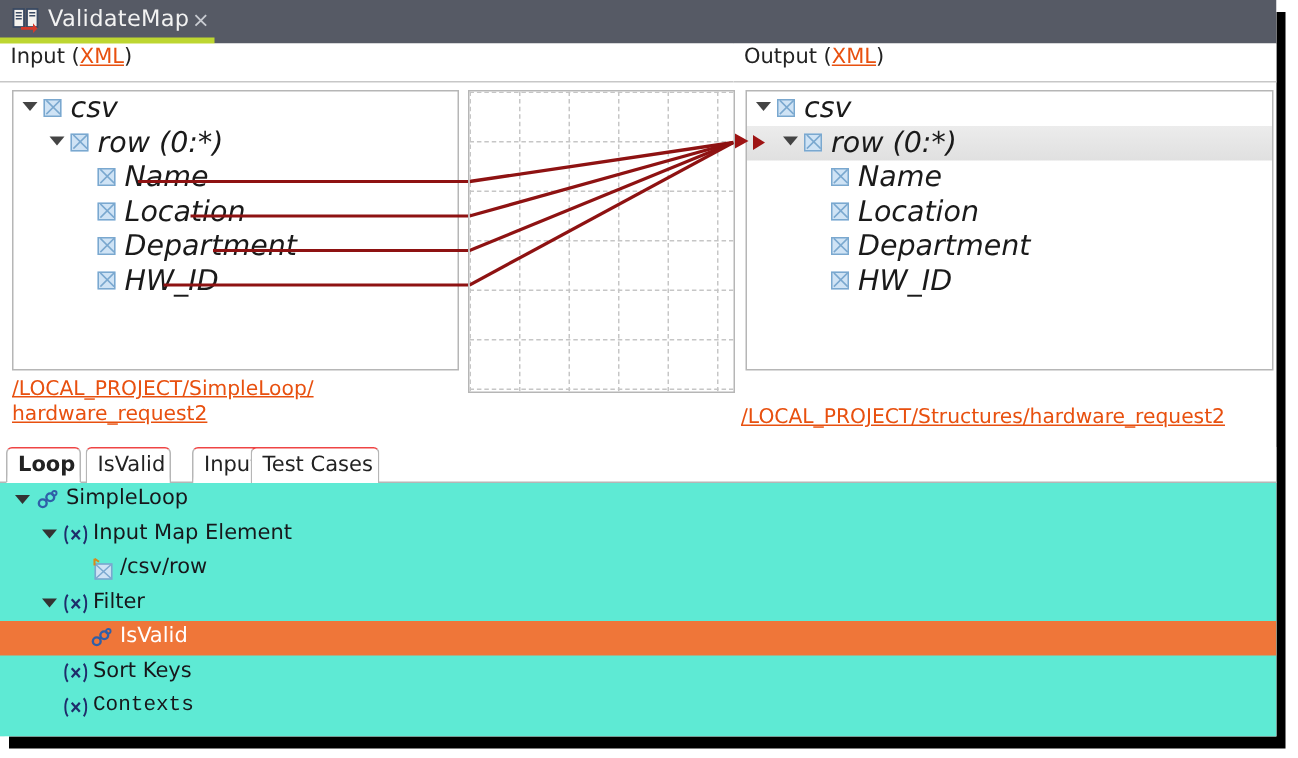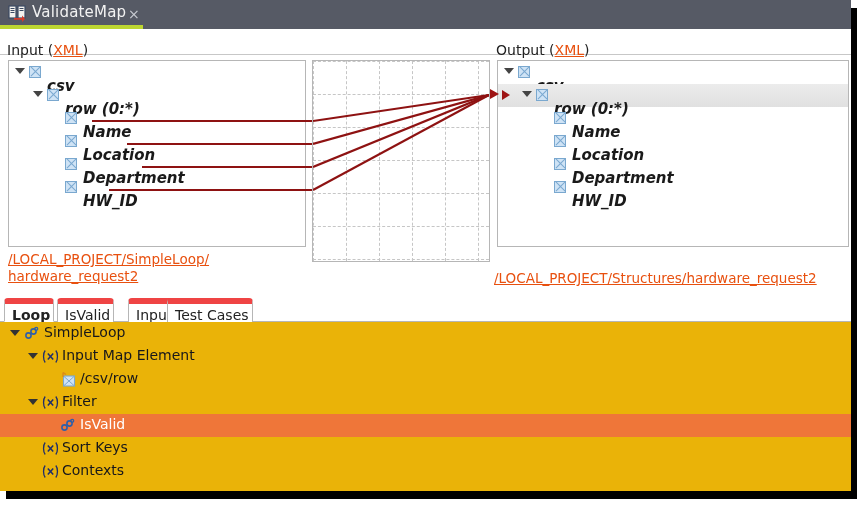--- a/index.html
+++ b/index.html
@@ -46,21 +46,21 @@
 
   
   .io-header {
     position: absolute; top: 29px; height: 26px;
     background: #ffffff;
     border-bottom: 1px solid #c7c7c7;
   }
   #input-header { left: 0; width: 489px; }
   #output-header { left: 489px; width: 362px; }
   .io-header .lbl {
-    position: absolute; left: 7px; top: 13px;
+    position: absolute; left: 7px; top: 1px;
     font-size: 14px; color: #222;
   }
   .xmlink { color: #e8500f; text-decoration: underline; cursor: pointer; }
 
   
   .panel {
     position: absolute;
     background: #ffffff;
     border: 1px solid #b6b6b6;
     overflow: hidden;
@@ -89,23 +89,23 @@
     border: 1px solid #7aa8cf;
   }
   .nodeicon::before, .nodeicon::after {
     content: ""; position: absolute;
     left: -1px; top: 4px; width: 13px; height: 1px;
     background: #7aa8cf;
   }
   .nodeicon::before { transform: rotate(45deg); }
   .nodeicon::after  { transform: rotate(-45deg); }
   .nodelabel {
-    position: absolute; top: 16px;
-    font-style: italic; font-weight: bold;
-    color: #1a1a1a; font-size: 15px;
+    position: absolute; top: 0;
+    font-style: italic; font-weight: normal;
+    color: #1a1a1a; font-size: 19px;
   }
   .in-arrow {
     position: absolute; top: 6px; left: 4px;
     width: 0; height: 0;
     border-top: 5px solid transparent;
     border-bottom: 5px solid transparent;
     border-left: 8px solid #9e1414;
   }
 
   
@@ -156,32 +156,32 @@
     width: 851px; height: 24px;
     border-bottom: 1px solid #b6b6b6;
     background: #ffffff;
   }
   .btab {
     position: absolute; top: 0; height: 24px;
     padding: 3px 3px 0 7px;
     font-size: 14px; color: #222;
     border-left: 1px solid #b6b6b6;
     border-right: 1px solid #b6b6b6;
-    border-top: 6px solid #ef4444;
+    border-top: 1px solid #ef4444;
     border-top-left-radius: 4px; border-top-right-radius: 4px;
     background: #ffffff;
     cursor: pointer; white-space: nowrap;
   }
   .btab.active { font-weight: bold; border-bottom: 1px solid #ffffff; }
 
   
   #bottom-tree {
     position: absolute; left: 0; top: 322px;
     width: 851px; height: 169px;
-    background: #eab308;
+    background: #5eead4;
   }
   .brow {
     position: absolute; left: 0; width: 851px; height: 23px;
     font-size: 14px; color: #17171b;
     white-space: nowrap;
   }
   .brow.selected { background: #ef7639; }
   .brow.selected .blabel { color: #ffffff; }
   .btwist {
     position: absolute; top: 8px;
@@ -390,21 +390,21 @@
       </div>
       <div class="brow" style="top: 115px; padding-left: 32px;">
         <span class="icon-fx" style="left: 42px;"><svg width="17" height="15" viewBox="0 0 17 15">
             <path d="M3.2 1.5 C1 4, 1 11, 3.2 13.5" fill="none" stroke="#1f2d6b" stroke-width="1.3"></path>
             <path d="M13.8 1.5 C16 4, 16 11, 13.8 13.5" fill="none" stroke="#1f2d6b" stroke-width="1.3"></path>
             <line x1="5.8" y1="4.5" x2="11.2" y2="10.5" stroke="#1f2d6b" stroke-width="1.5"></line>
             <line x1="11.2" y1="4.5" x2="5.8" y2="10.5" stroke="#1f2d6b" stroke-width="1.5"></line>
           </svg></span>
         <span class="blabel" style="left: 62px;">Sort Keys</span>
       </div>
-      <div class="brow" style="top: 138px;">
+      <div class="brow" style="top: 138px; font-family: Liberation Mono, monospace;">
         <span class="icon-fx" style="left: 42px;"><svg width="17" height="15" viewBox="0 0 17 15">
             <path d="M3.2 1.5 C1 4, 1 11, 3.2 13.5" fill="none" stroke="#1f2d6b" stroke-width="1.3"></path>
             <path d="M13.8 1.5 C16 4, 16 11, 13.8 13.5" fill="none" stroke="#1f2d6b" stroke-width="1.3"></path>
             <line x1="5.8" y1="4.5" x2="11.2" y2="10.5" stroke="#1f2d6b" stroke-width="1.5"></line>
             <line x1="11.2" y1="4.5" x2="5.8" y2="10.5" stroke="#1f2d6b" stroke-width="1.5"></line>
           </svg></span>
         <span class="blabel" style="left: 62px;">Contexts</span>
       </div>
     </div>
 

